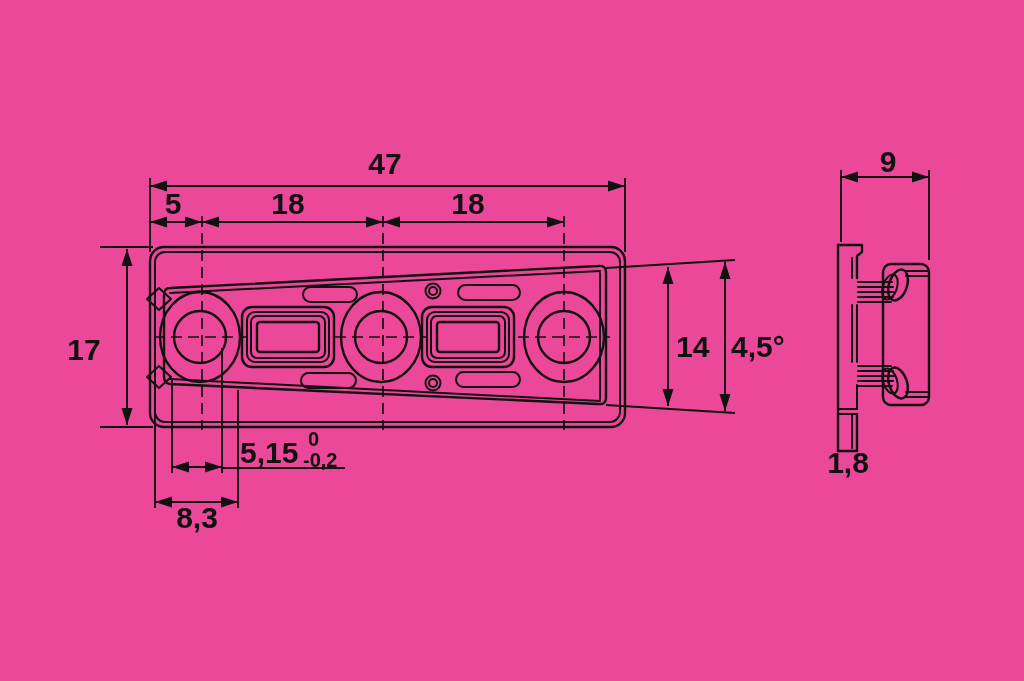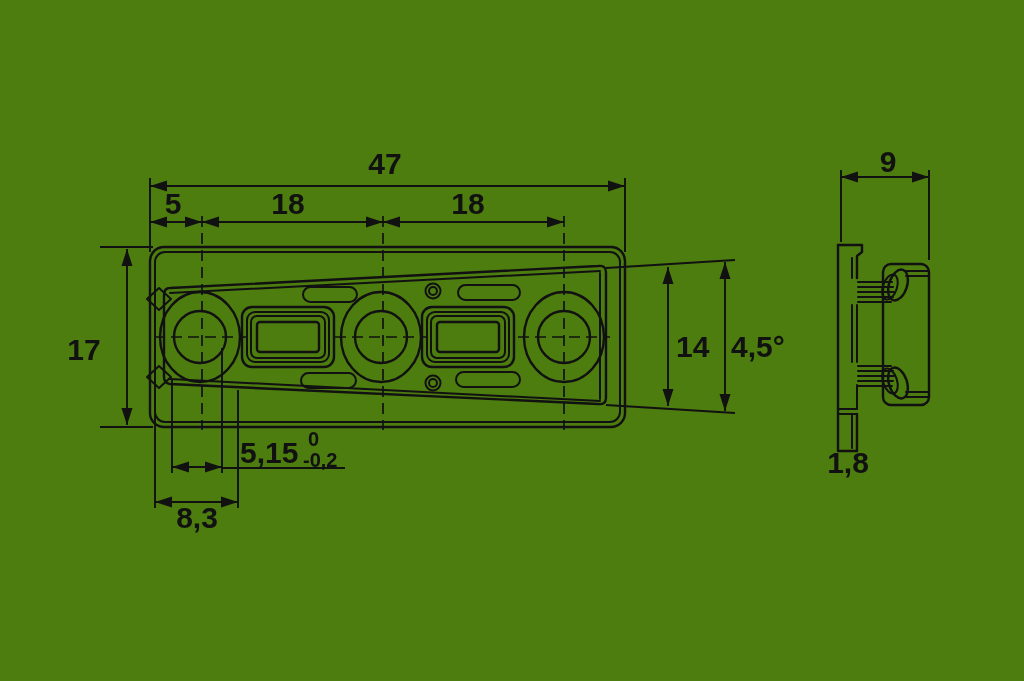--- a/index.html
+++ b/index.html
@@ -1,16 +1,16 @@
 <!DOCTYPE html>
 <html><head>
 <meta charset="utf-8">
 <style>
   html,body{margin:0;padding:0;background:#ffffff;}
-  .stage{position:relative;width:1024px;height:681px;background:#4d7c0f;overflow:hidden;
+  .stage{position:relative;width:1024px;height:681px;background:#ec4899;overflow:hidden;
          font-family:"Liberation Sans", sans-serif;}
   svg{position:absolute;left:0;top:0;}
   .part   {stroke:#111;stroke-width:2.4;fill:none;stroke-linejoin:round;stroke-linecap:round;}
   .part2  {stroke:#111;stroke-width:2;fill:none;stroke-linejoin:round;stroke-linecap:round;}
   .thin   {stroke:#111;stroke-width:1.9;fill:none;stroke-linecap:butt;}
   .dashed {stroke:#111;stroke-width:1.7;fill:none;stroke-dasharray:11 6;}
   .arrow  {fill:#111;stroke:none;}
   .dimtxt {font-family:"Liberation Sans", sans-serif;font-weight:bold;font-size:30px;fill:#111;}
   .toltxt {font-family:"Liberation Sans", sans-serif;font-weight:bold;font-size:20px;fill:#111;}
 </style>

